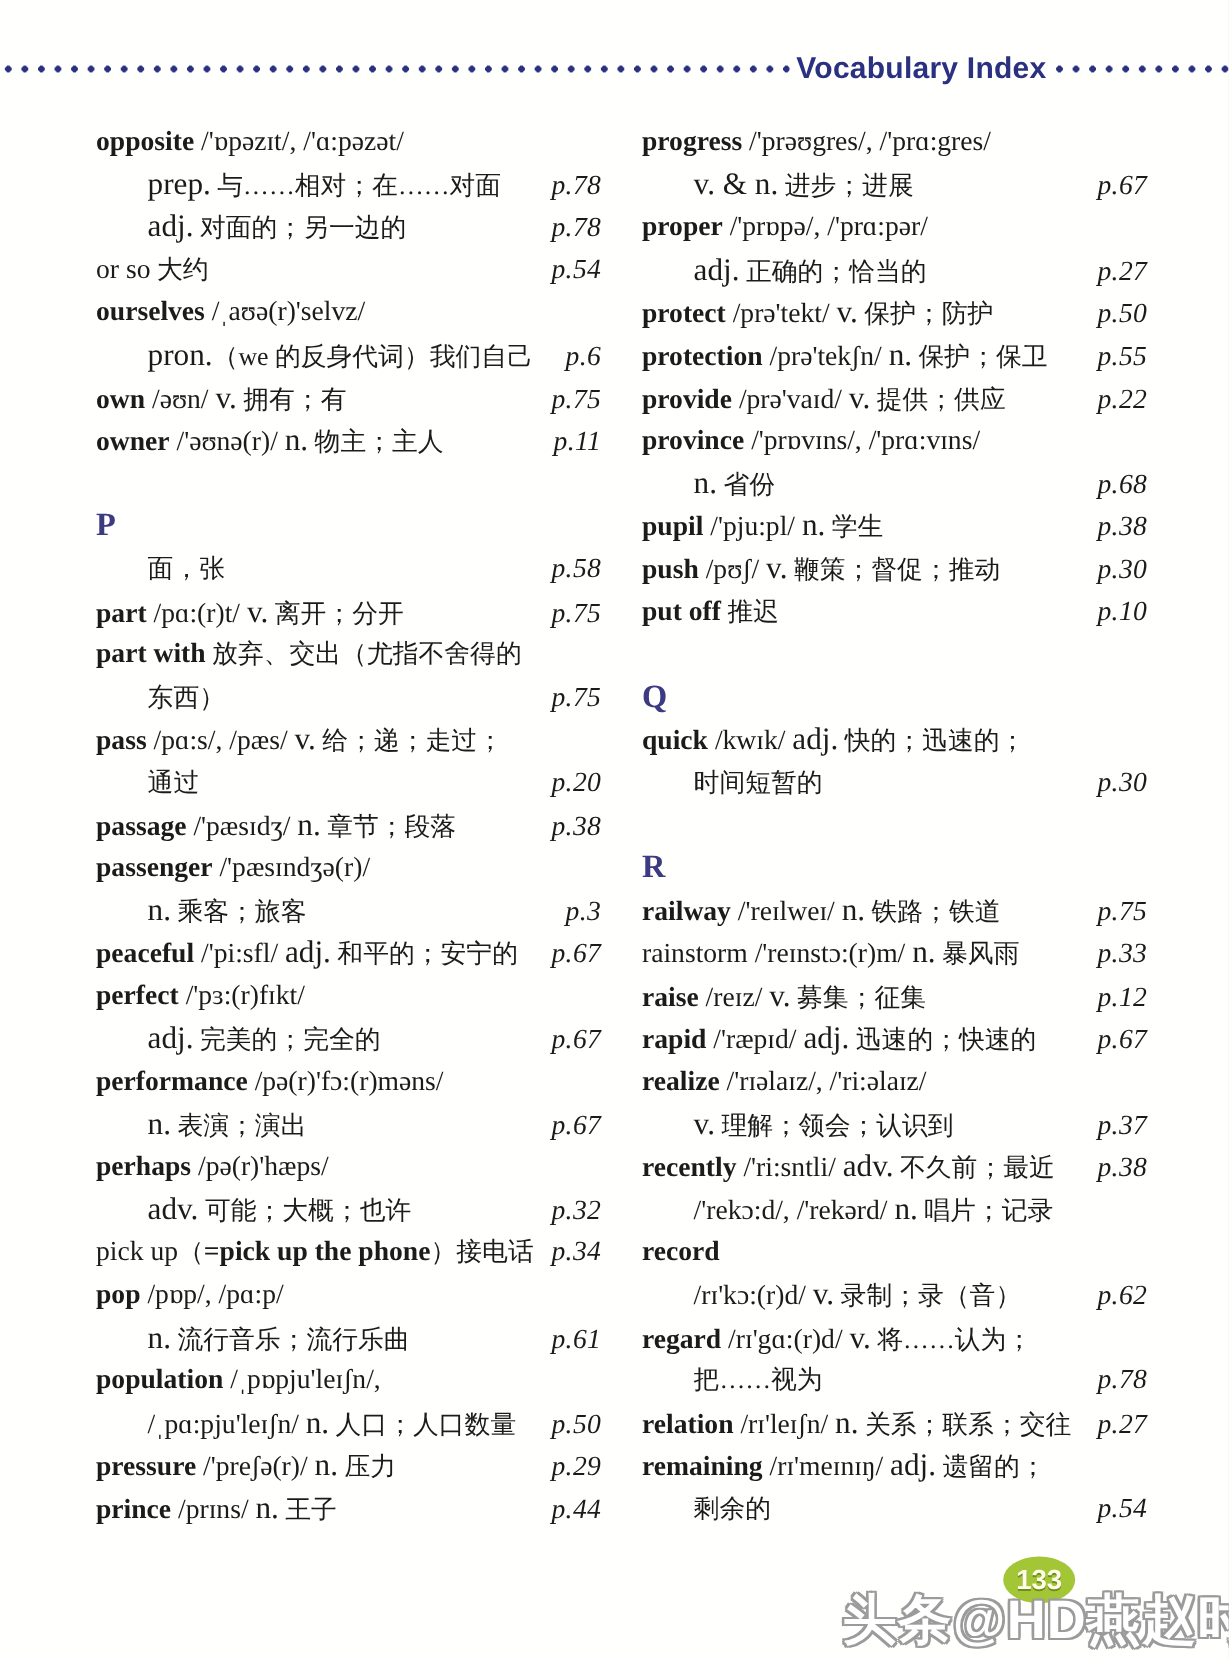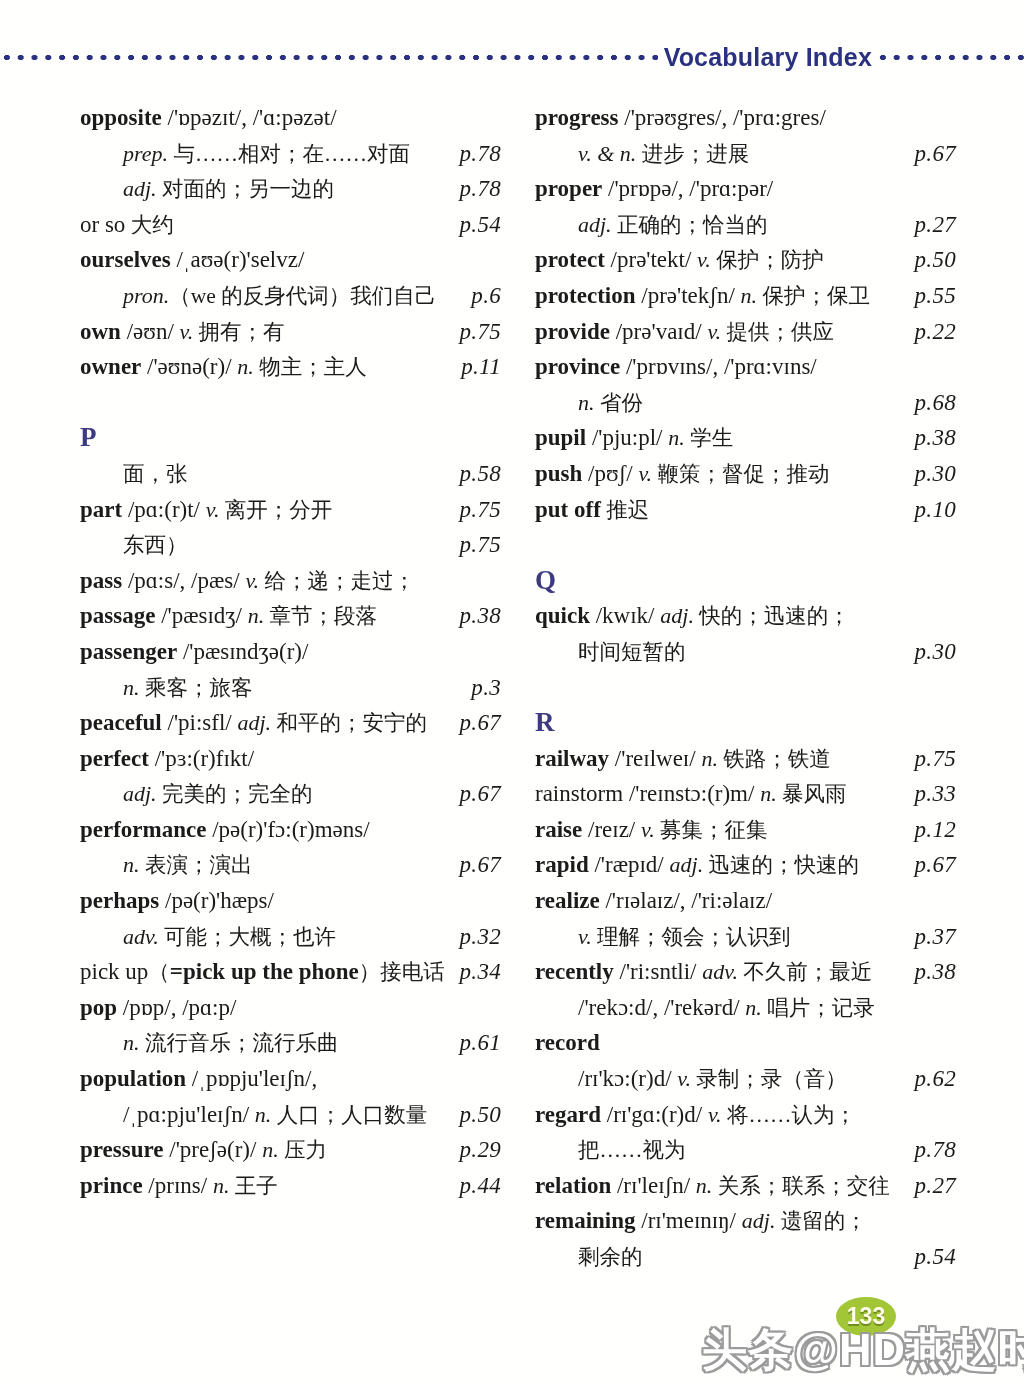--- a/index.html
+++ b/index.html
@@ -56,21 +56,21 @@
     flex:0 0 auto;
     margin-left:6px;
     font-size:23px;
     letter-spacing:0.3px;
     font-style:italic;
   }
   .row.indent .line-content{padding-left:43px;}
   .seg-word{font-weight:bold;font-size:23px;}
   .seg-plain{font-size:23px;}
   .seg-phon{font-size:23px;}
-  .seg-pos{font-style:italic;font-size:22px;}
+  .seg-pos{font-size:26px;}
   .seg-cn{font-size:21.5px;}
   .section-letter{
     font-weight:bold;font-size:27px;
     color:#3c3a80;
   }
   .gap-row{height:35.6px;}
   
   .page-badge{
     position:absolute;left:836px;top:1297px;
     width:60px;height:39px;
@@ -142,26 +142,33 @@
           <span class="section-letter">P</span>
         </div>
         <div class="row indent">
           <div class="line-content"><span class="seg-cn">面，张</span></div>
           <span class="page-num">p.58</span>
         </div>
         <div class="row">
           <div class="line-content"><span class="seg-word">part</span><span class="seg-phon"> /pɑ:(r)t/ </span><span class="seg-pos">v.</span><span class="seg-cn"> 离开；分开</span></div>
           <span class="page-num">p.75</span>
         </div>
+        <div class="row">
+          <div class="line-content"><span class="seg-word">part with</span><span class="seg-cn"> 放弃、交出（尤指不舍得的</span></div>
+        </div>
         <div class="row indent">
           <div class="line-content"><span class="seg-cn">东西）</span></div>
           <span class="page-num">p.75</span>
         </div>
         <div class="row">
           <div class="line-content"><span class="seg-word">pass</span><span class="seg-phon"> /pɑ:s/, /pæs/ </span><span class="seg-pos">v.</span><span class="seg-cn"> 给；递；走过；</span></div>
+        </div>
+        <div class="row indent">
+          <div class="line-content"><span class="seg-cn">通过</span></div>
+          <span class="page-num">p.20</span>
         </div>
         <div class="row">
           <div class="line-content"><span class="seg-word">passage</span><span class="seg-phon"> /'pæsɪdʒ/ </span><span class="seg-pos">n.</span><span class="seg-cn"> 章节；段落</span></div>
           <span class="page-num">p.38</span>
         </div>
         <div class="row">
           <div class="line-content"><span class="seg-word">passenger</span><span class="seg-phon"> /'pæsɪndʒə(r)/</span></div>
         </div>
         <div class="row indent">
           <div class="line-content"><span class="seg-pos">n.</span><span class="seg-cn"> 乘客；旅客</span></div>

